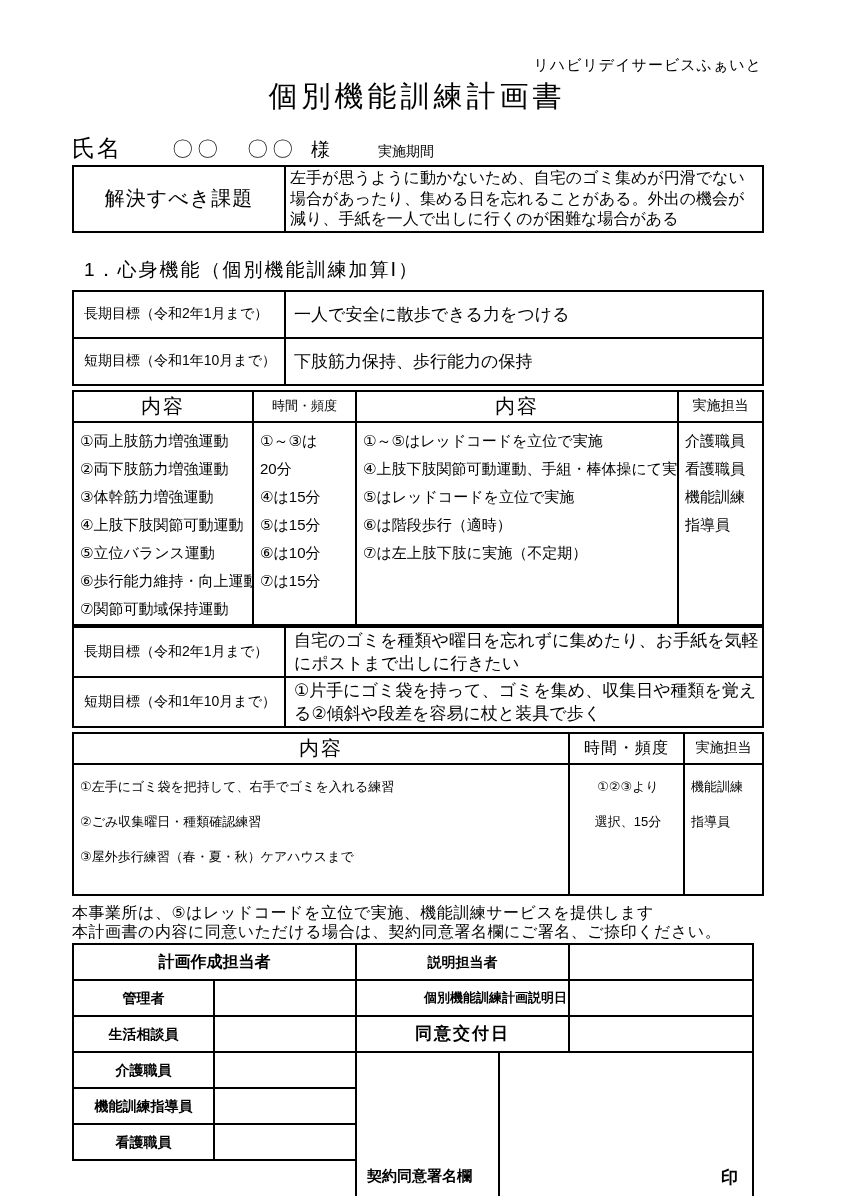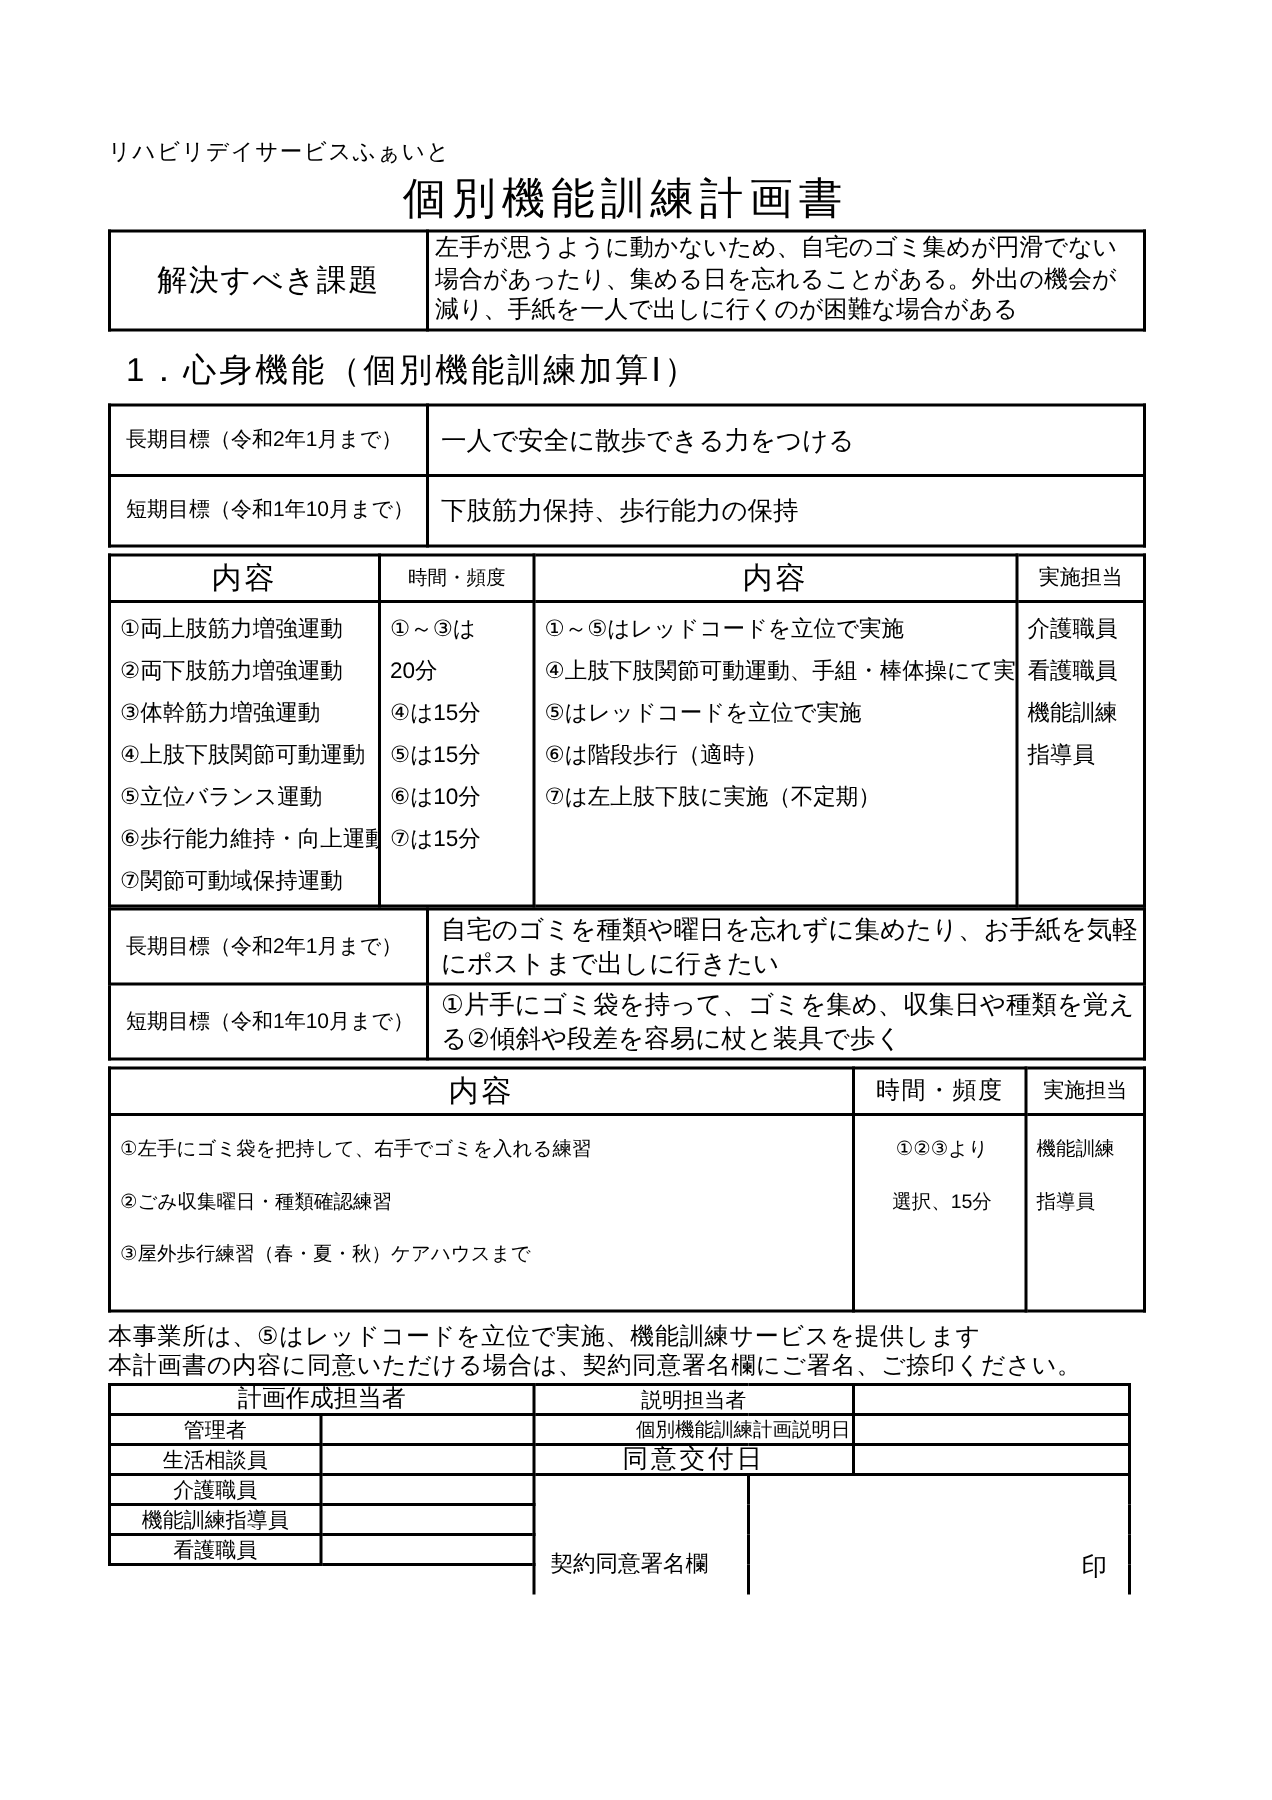--- a/index.html
+++ b/index.html
@@ -2,69 +2,75 @@
 <html><head>
 <meta charset="utf-8">
 <style>
   html,body{margin:0;padding:0;}
   body{
     width:848px;height:1200px;background:#ffffff;color:#000000;
     font-family:"Liberation Sans","DejaVu Sans",sans-serif;
     -webkit-font-smoothing:antialiased;
   }
   .content{width:690px;margin-left:72px;}
-  .clinic{padding-top:92px;font-size:15px;letter-spacing:1px;}
+  .clinic{padding-top:56px;text-align:right;font-size:15px;letter-spacing:1px;}
   .doc-title{text-align:center;font-size:29px;font-weight:500;letter-spacing:4px;margin-top:2px;}
   .name-row{display:flex;align-items:baseline;margin-top:16px;height:32px;}
   .name-label{font-size:23px;letter-spacing:2px;}
   .name-value{font-size:21px;margin-left:50px;letter-spacing:4px;}
   .honorific{font-size:19px;margin-left:14px;}
   .period-label{font-size:14px;margin-left:48px;}
 
   table{border-collapse:collapse;table-layout:fixed;}
   td{border:2px solid #000;box-sizing:border-box;overflow:hidden;padding:1px;vertical-align:middle;}
 
   .w690{width:690px;}
   .issues-label{font-size:20px;text-align:center;letter-spacing:1px;}
   .issues-text{font-size:16px;line-height:20.5px;padding:1px 2px 1px 4px;vertical-align:middle;}
 
-  .sec-heading{font-size:22px;letter-spacing:2px;padding-left:12px;margin:11px 0 7px 0;}
+  .sec-heading{font-size:19px;letter-spacing:2px;padding-left:12px;margin:24px 0 7px 0;}
 
   .goal-label{font-size:14px;padding-left:10px;}
   .goal-value{font-size:17px;line-height:23px;padding-left:8px;}
 
   .hdr-big{font-size:20px;text-align:center;letter-spacing:2px;}
   .hdr-small{font-size:13px;text-align:center;}
   .hdr-mid{font-size:16px;text-align:center;letter-spacing:1px;}
 
   .celllines{vertical-align:top;}
   .celllines .pad{padding:3px 2px 0 5px;}
   .ln{height:28px;line-height:28px;font-size:15px;white-space:nowrap;}
   .ln2{height:35px;line-height:35px;font-size:13px;white-space:nowrap;}
   .ctr .ln2{text-align:center;}
 
   .footer-notes{margin-top:7px;font-size:16px;line-height:19px;letter-spacing:0.5px;}
 
   .signoff{margin-top:2px;width:680px;}
-  .signoff td{font-size:14px;height:20px;line-height:16px;text-align:center;}
+  .signoff td{font-size:14px;height:36px;line-height:16px;text-align:center;font-weight:bold;}
   .signoff .hdrcell{font-size:16px;}
   .signoff .datelabel{font-size:13px;text-align:right;}
   .signoff .consent{font-size:17px;letter-spacing:2px;}
   .signoff .sig-label{font-size:15px;vertical-align:bottom;text-align:left;padding:0 0 12px 10px;border-bottom:none;}
   .signoff .sig-area{vertical-align:bottom;text-align:right;padding:0 14px 10px 0;font-size:17px;border-bottom:none;}
   .signoff .ghost{border:none;}
 </style>
 </head>
 <body>
 
 <div class="content">
 
   <div class="clinic">リハビリデイサービスふぁいと</div>
   <div class="doc-title">個別機能訓練計画書</div>
 
+  <div class="name-row">
+    <span class="name-label">氏名</span>
+    <span class="name-value">〇〇　〇〇</span>
+    <span class="honorific">様</span>
+    <span class="period-label">実施期間</span>
+  </div>
 
   <table class="w690">
     <colgroup>
         <col style="width:212px">
         <col style="width:478px">
       </colgroup>
     <tbody>
         <tr style="height:64px">
       <td class="issues-label">解決すべき課題</td>
       <td class="issues-text">左手が思うように動かないため、自宅のゴミ集めが円滑でない場合があったり、集める日を忘れることがある。外出の機会が減り、手紙を一人で出しに行くのが困難な場合がある</td>

